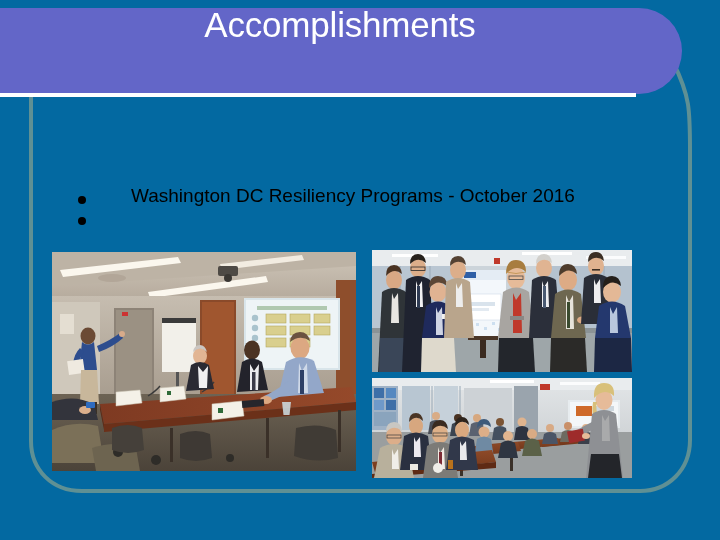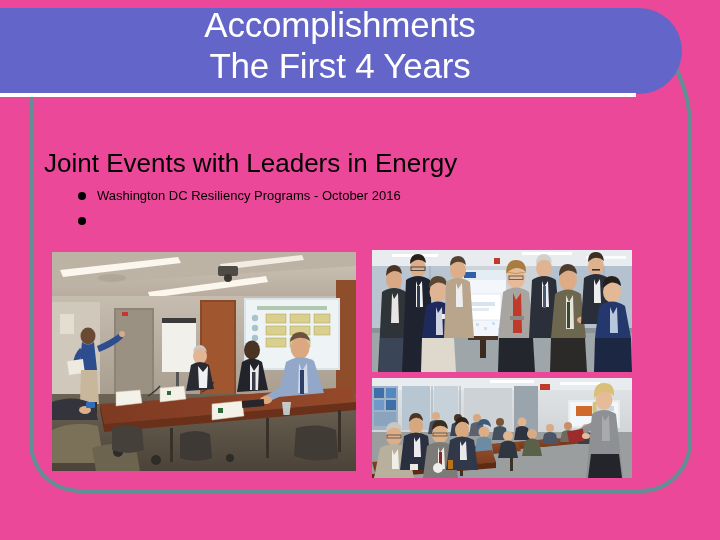--- a/index.html
+++ b/index.html
@@ -13,21 +13,21 @@
     overflow: hidden;
     font-family: "Liberation Sans", sans-serif;
     position: relative;
   }
 
   #slide {
     position: absolute;
     left: 0; top: 0;
     width: 720px;
     height: 540px;
-    background: #ec4899;
+    background: #0369a1;
     overflow: hidden;
   }
 
   
   .frame-svg {
     position: absolute;
     left: 0; top: 0;
     width: 720px; height: 540px;
     pointer-events: none;
   }
@@ -83,26 +83,27 @@
   .bullets {
     position: absolute;
     left: 78px;
     top: 184px;
     margin: 0;
     padding: 0;
     list-style: none;
   }
   .bullets li {
     display: flex;
-    align-items: flex-start;
-    font-size: 13px;
+    align-items: center;
+    font-size: 19px;
     line-height: 23px;
     color: #000000;
     white-space: nowrap;
     margin-bottom: 2px;
+    gap: 34px;
   }
   .bullets li .dot {
     display: inline-block;
     width: 8px; height: 8px;
     border-radius: 50%;
     background: #000000;
     margin-right: 11px;
     margin-top: 8px;
     flex: none;
   }
@@ -131,24 +132,22 @@
              C 690 470, 668 491, 640 491
              L 82 491
              C 52 491, 31 470, 31 441
              L 31 96" fill="none" stroke="#5f9094" stroke-width="4" stroke-linecap="round"></path>
   </svg>
 
   <div class="title-banner"></div>
   <div class="title-underline"></div>
   <div class="title-text-wrap">
     <div class="title-line">Accomplishments</div>
-    <div class="title-line">The First 4 Years</div>
   </div>
 
-  <div class="body-head">Joint Events with Leaders in Energy</div>
 
   <ul class="bullets">
     <li>
       <span class="dot"></span>
       <span>Washington DC Resiliency Programs - October 2016</span>
     </li>
     <li>
       <span class="dot"></span>
     </li>
   </ul>

